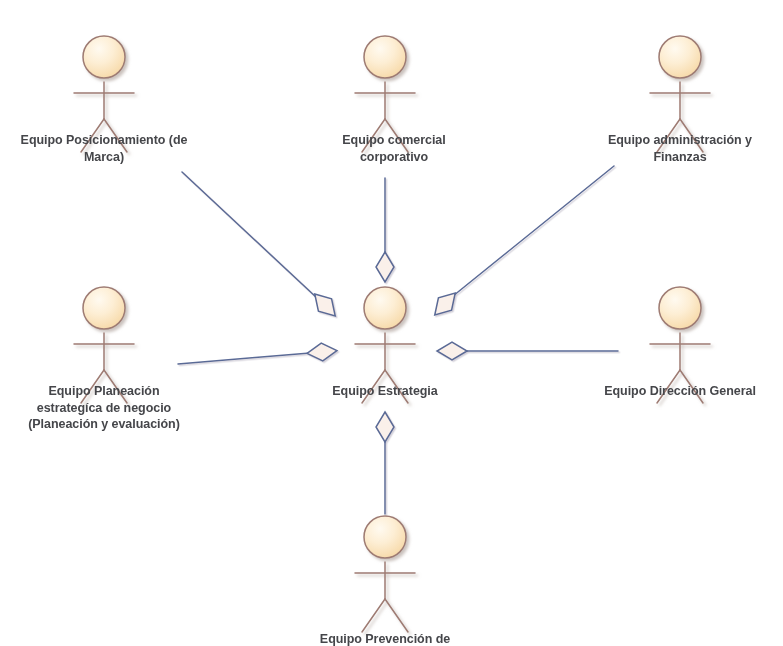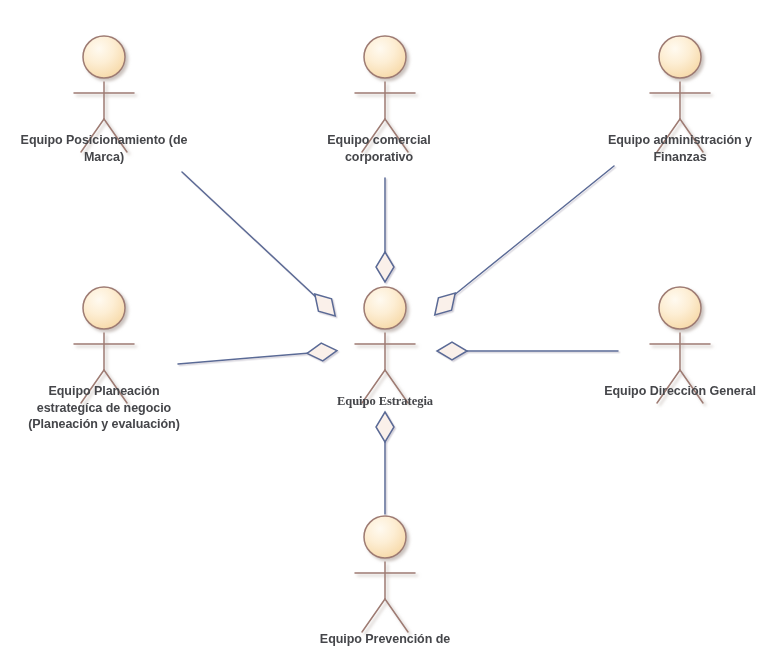--- a/index.html
+++ b/index.html
@@ -150,26 +150,26 @@
             <line x1="385" y1="583" x2="362" y2="616" stroke="#9e7b73" stroke-width="1.5" stroke-linecap="round"></line>
             <line x1="385" y1="583" x2="408" y2="616" stroke="#9e7b73" stroke-width="1.5" stroke-linecap="round"></line>
           </g>
         </g>
       </g>
   </svg>
 
   <div id="labels-layer">
       <div class="actor-label" style="left: -26px; top: 116px; width: 260px;">Equipo Posicionamiento (de
 Marca)</div>
-      <div class="actor-label" style="left: 249px; top: 116px; width: 260px;">Equipo comercial
+      <div class="actor-label" style="left: 264px; top: 116px; width: 260px;">Equipo comercial
 corporativo</div>
       <div class="actor-label" style="left: 550px; top: 116px; width: 260px;">Equipo administración y
 Finanzas</div>
       <div class="actor-label" style="left: -26px; top: 367px; width: 260px;">Equipo Planeación
 estrategíca de negocio
 (Planeación y evaluación)</div>
-      <div class="actor-label" style="left: 255px; top: 377px; width: 260px; font-family: Liberation Serif, serif;">Equipo Estrategia</div>
+      <div class="actor-label" style="left: 255px; top: 367px; width: 260px;">Equipo Estrategia</div>
       <div class="actor-label" style="left: 550px; top: 367px; width: 260px;">Equipo Dirección General</div>
       <div class="actor-label" style="left: 255px; top: 615px; width: 260px;">Equipo Prevención de
 Riesgos</div>
     </div>
 
 </div>
 
 </body></html>

